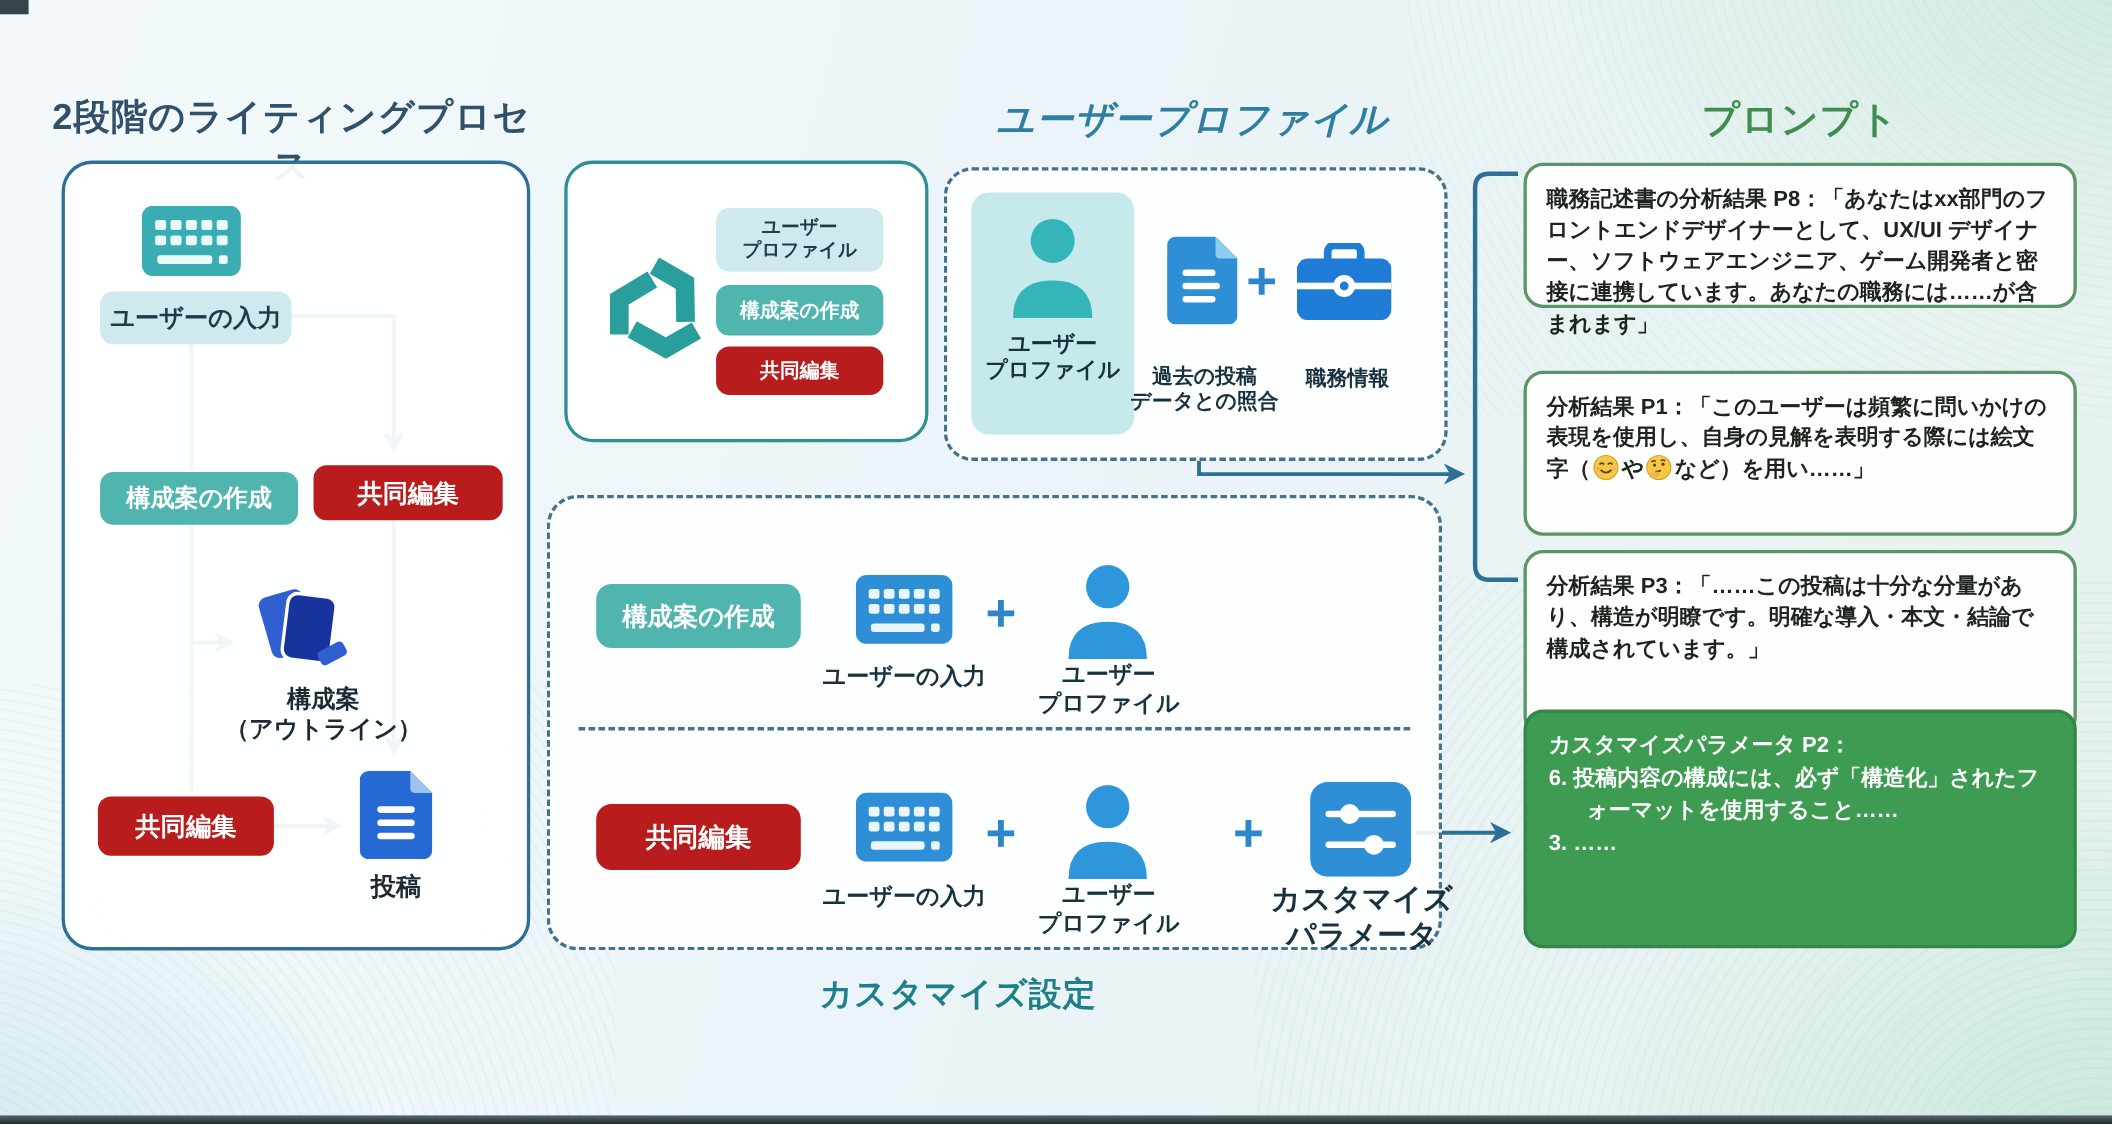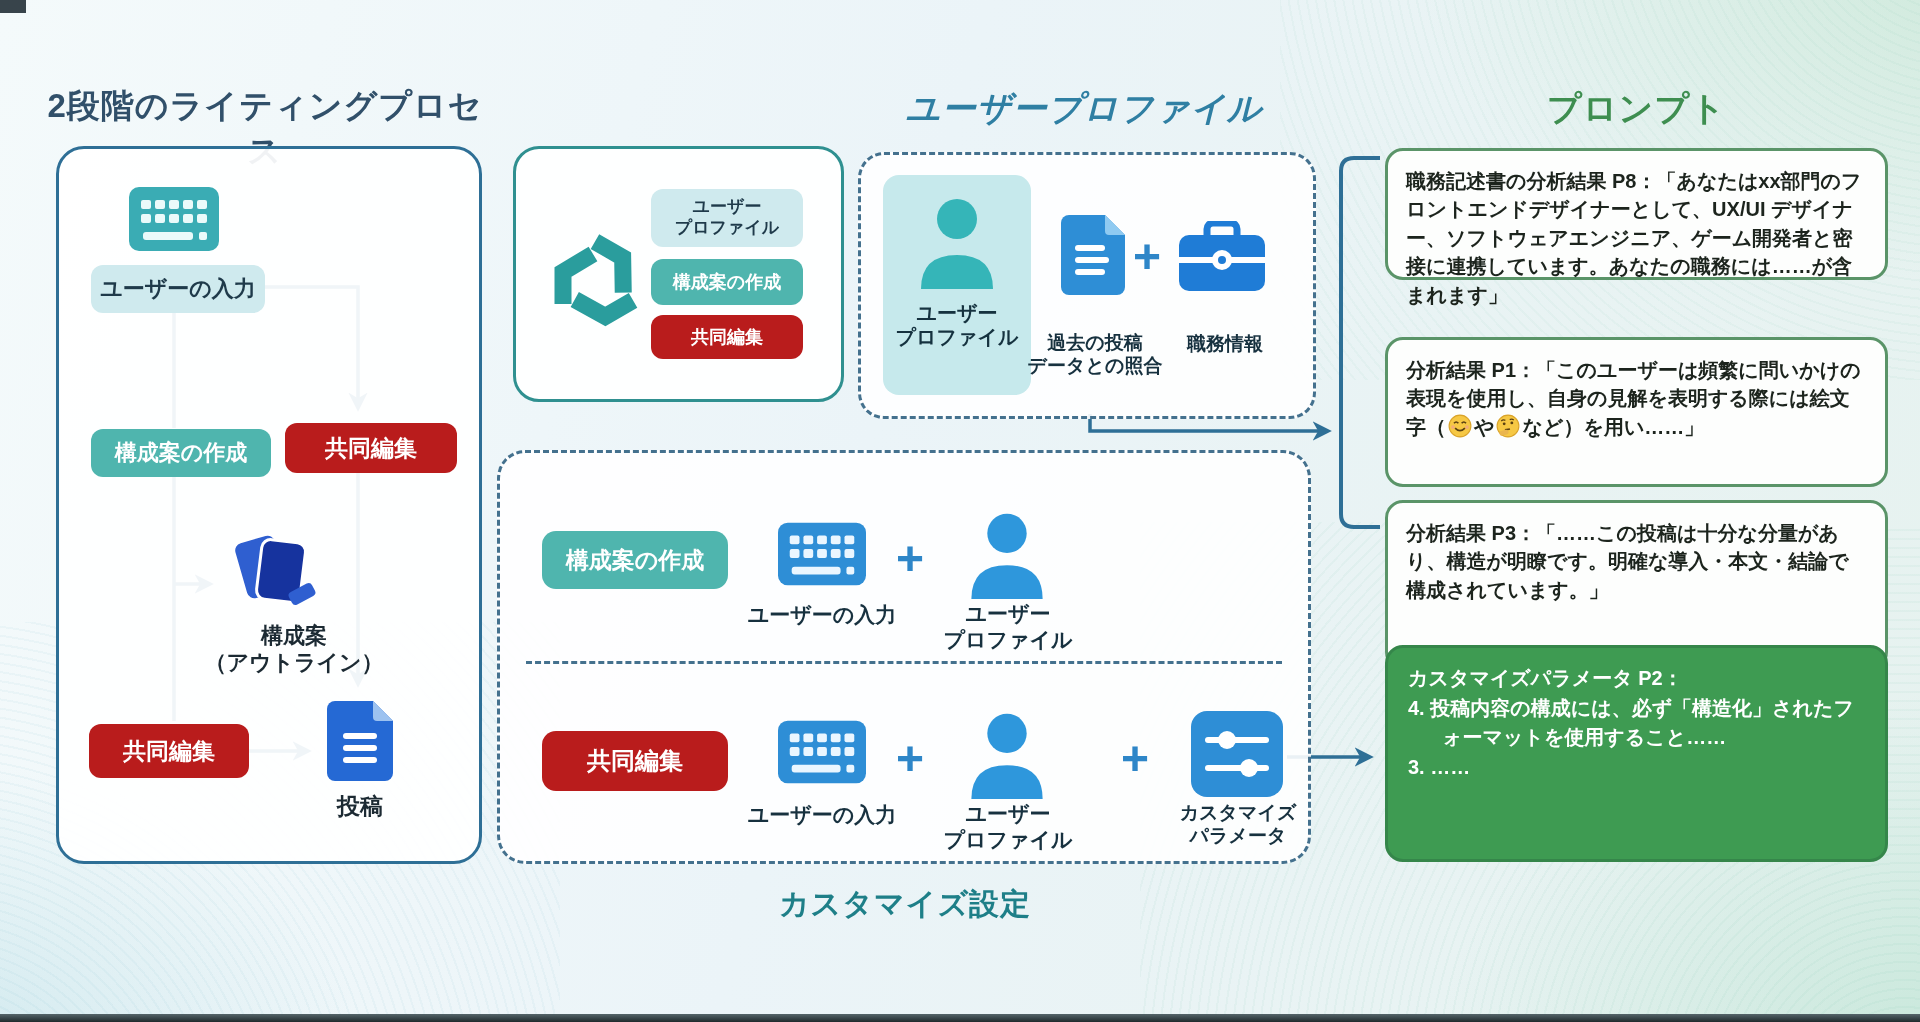--- a/index.html
+++ b/index.html
@@ -34,21 +34,21 @@
   .pill.lite{background:#cfeaee;color:#1f3a4a;}
   .lbl{position:absolute;text-align:center;color:#17313f;}
   .ml{white-space:pre-line;line-height:1.22;}
   .icon{position:absolute;}
   .plus{position:absolute;color:#2e86c8;font-size:48px;line-height:1;}
   .pbox{position:absolute;left:1385px;width:503px;background:#fdfefd;border:3px solid #5a9468;border-radius:18px;
         box-sizing:border-box;padding:16px 18px;color:#1c241d;font-size:20px;line-height:1.42;}
   .pbox-green{position:absolute;left:1385px;width:503px;background:#3e9b52;border:3px solid #35864a;border-radius:18px;
         box-sizing:border-box;padding:16px 20px;color:#fff;font-size:20px;line-height:1.42;}
   .pbox-green .itm{padding-left:1.7em;text-indent:-1.7em;margin-top:2px;}
-  .cust-label{position:absolute;left:745px;top:884px;width:320px;text-align:center;font-size:30px;color:#1e7f88;letter-spacing:1px;}
+  .cust-label{position:absolute;left:745px;top:884px;width:320px;font-size:30px;color:#1e7f88;letter-spacing:1px;}
   .divider{position:absolute;left:523px;top:658px;width:756px;border-top:3px dashed #44718e;}
   .emoji{display:inline-block;vertical-align:-4px;margin:0 2px;}
   svg.conn{position:absolute;left:0;top:0;pointer-events:none;}
   .topsmudge{position:absolute;left:0;top:0;width:26px;height:13px;background:#16232c;opacity:.85;}
   .botbar{position:absolute;left:0;bottom:0;width:1920px;height:8px;background:linear-gradient(#55656a,#1f2a2c);}
 </style>
 </head>
 <body>
 
 <div class="stage">
@@ -224,21 +224,21 @@
     <div class="lbl ml" style="left:438px;top:348px;width:140px;font-size:21px">ユーザー
 プロファイル</div>
     <div class="plus" style="left:621px;top:282px">+</div>
     <svg class="icon" style="left:691px;top:258px" width="92" height="86" viewBox="0 0 92 86">
       <rect width="92" height="86" rx="16" fill="#2e8ed6"></rect>
       <rect x="14" y="26" width="64" height="6" rx="3" fill="#fff"></rect>
         <circle cx="36" cy="29" r="9" fill="#fff"></circle>
       <rect x="14" y="54" width="64" height="6" rx="3" fill="#fff"></rect>
         <circle cx="58" cy="57" r="9" fill="#fff"></circle>
     </svg>
-    <div class="lbl ml" style="left:648px;top:348px;width:180px;font-size:19px">カスタマイズ
+    <div class="lbl ml" style="left:648px;top:348px;width:180px;font-size:27px">カスタマイズ
 パラメータ</div>
   </div>
   <div class="cust-label">カスタマイズ設定</div>
 
   <div class="pbox" style="top:148px;height:132px">職務記述書の分析結果 P8：「あなたはxx部門のフロントエンドデザイナーとして、UX/UI デザイナー、ソフトウェアエンジニア、ゲーム開発者と密接に連携しています。あなたの職務には……が含まれます」</div>
   <div class="pbox" style="top:337px;height:150px">
     <span>分析結果 P1：「このユーザーは頻繁に問いかけの表現を使用し、自身の見解を表明する際には絵文字（</span><svg class="emoji" width="24" height="24" viewBox="0 0 22 22">
         <circle cx="11" cy="11" r="10" fill="#f6c844" stroke="#d9a32a"></circle>
         <path d="M5.5,8.5 q2,-2.4 4,0 M12.5,8.5 q2,-2.4 4,0" stroke="#5a4012" stroke-width="1.5" fill="none"></path>
         <path d="M6.5,13 q4.5,4.6 9,0" stroke="#5a4012" stroke-width="1.6" fill="none"></path>
@@ -249,16 +249,16 @@
         <circle cx="7.5" cy="9" r="1.3" fill="#5a4012"></circle>
         <circle cx="14.5" cy="8.2" r="1.3" fill="#5a4012"></circle>
         <path d="M4.8,6.4 q1.8,-1.6 3.8,-0.6 M12.6,5.2 q1.9,-1 3.7,0.3" stroke="#5a4012" stroke-width="1.2" fill="none"></path>
         <path d="M8.2,14.6 l4.6,-0.9" stroke="#5a4012" stroke-width="1.5"></path>
         <rect x="3" y="15" width="8.5" height="4.4" rx="2.2" fill="#eab54e" transform="rotate(-14 7 17)"></rect>
       </svg><span>など）を用い……」</span>
   </div>
   <div class="pbox" style="top:500px;height:170px">分析結果 P3：「……この投稿は十分な分量があり、構造が明瞭です。明確な導入・本文・結論で構成されています。」</div>
   <div class="pbox-green" style="top:645px;height:217px">
     <div>カスタマイズパラメータ P2：</div>
-    <div class="itm">4. 投稿内容の構成には、必ず「構造化」されたフォーマットを使用すること……</div>
+    <div class="itm">6. 投稿内容の構成には、必ず「構造化」されたフォーマットを使用すること……</div>
     <div class="itm">3. ……</div>
   </div>
 </div>
 
 </body></html>

